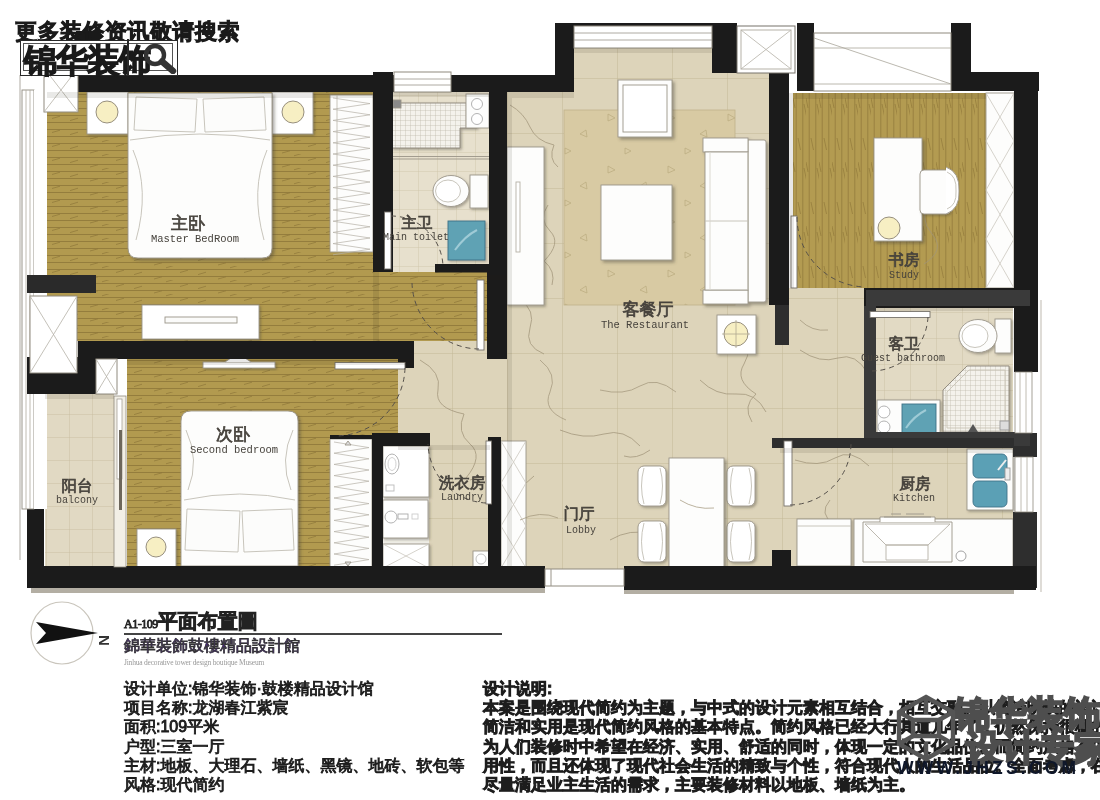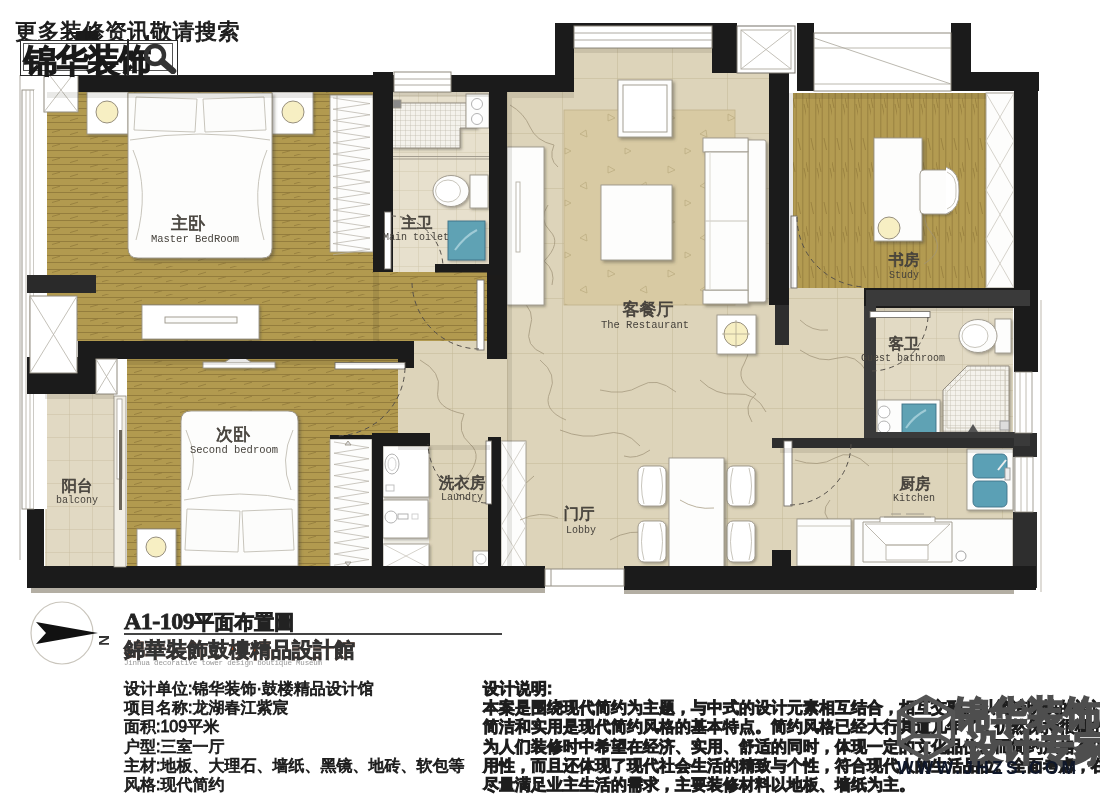--- a/index.html
+++ b/index.html
@@ -1,18 +1,18 @@
 <!DOCTYPE html>
 <html><head><meta charset="utf-8">
 <style>
 html,body{margin:0;padding:0;background:#fff;width:1100px;height:800px;overflow:hidden}
 *{box-sizing:border-box}
 body{font-family:"Liberation Sans",sans-serif;position:relative}
 .abs{position:absolute}
-.mono{font-family:Liberation Mono, monospace}
+.mono{font-family:Liberation Serif, serif}
 </style></head>
 <body>
 <svg class="abs" style="left:0;top:0" width="1100" height="800" viewBox="0 0 1100 800">
 <defs>
 <pattern id="woodH" width="64" height="14" patternUnits="userSpaceOnUse">
  <rect width="64" height="14" fill="#b29a4f"></rect>
  <path d="M0,3.5 H64 M0,10.5 H64" stroke="#8d7638" stroke-width="0.8"></path>
  <path d="M6,8.6 L14,6.2 M38,1.8 L46,-0.6 M26,13 L34,10.8 M52,6.5 L60,4.2" stroke="#8d7638" stroke-width="0.7"></path>
 </pattern>
 <pattern id="woodV" width="13" height="64" patternUnits="userSpaceOnUse">
@@ -390,39 +390,39 @@
  <text x="581" y="533" font-size="10" font-family="'Liberation Mono',monospace" stroke="none">Lobby</text>
  <text x="462" y="488" font-size="15.5">洗衣房</text>
  <text x="462" y="500" font-size="10" font-family="'Liberation Mono',monospace" stroke="none">Laundry</text>
  <text x="77" y="491" font-size="15.5">阳台</text>
  <text x="77" y="503" font-size="10" font-family="'Liberation Mono',monospace" stroke="none">balcony</text>
  <text x="233" y="440" font-size="17">次卧</text>
  <text x="234" y="453" font-size="10.5" font-family="'Liberation Mono',monospace" stroke="none">Second bedroom</text>
 </g>
 </svg>
 
-<div class="abs" style="left:15px;top:17px;font-size:22px;font-weight:normal;color:#1a1a1a;letter-spacing:0.5px;-webkit-text-stroke:0.9px #1a1a1a">更多装修资讯敬请搜索</div>
+<div class="abs" style="left:15px;top:17px;font-size:22px;font-weight:bold;color:#1a1a1a;letter-spacing:0.5px;-webkit-text-stroke:0.9px #1a1a1a">更多装修资讯敬请搜索</div>
 <div class="abs" style="left:20px;top:40px;width:158px;height:36px;background:#fff;border:1.6px solid #2a2a2a">
  <div class="abs" style="left:2px;top:2px;width:150px;height:28px;border:1px solid #555"></div>
  <div class="abs" style="left:3px;top:-2px;font-size:33px;font-weight:bold;color:#1a1a1a;letter-spacing:-1.5px;-webkit-text-stroke:1.2px #1a1a1a">锦华装饰</div>
  <div class="abs" style="left:106px;top:-1.6px;width:1.6px;height:36px;background:#2a2a2a"></div>
  <svg class="abs" style="left:112px;top:2px" width="46" height="31" viewBox="0 0 46 31">
   <circle cx="22" cy="12" r="9" fill="none" stroke="#333" stroke-width="4.4"></circle>
   <path d="M29,18.5 L40,28" stroke="#333" stroke-width="6.5" stroke-linecap="round"></path>
  </svg>
 </div>
 
 <svg class="abs" style="left:28px;top:598px" width="100" height="70" viewBox="0 0 100 70">
  <circle cx="34" cy="35" r="31" fill="none" stroke="#c9c5bc" stroke-width="1.2"></circle>
  <path d="M8,24 L70,35 L8,46 L18,35 Z" fill="#111"></path>
  <text x="76" y="42" font-size="15" fill="#333" transform="rotate(90 76 37)" font-family="'Liberation Sans',sans-serif" font-weight="bold">N</text>
 </svg>
-<div class="abs" style="left:124px;top:608px;font-size:20px;font-weight:bold;color:#222;letter-spacing:0px;white-space:nowrap;-webkit-text-stroke:0.8px #222"><span style="font-family:'Liberation Serif',serif;font-weight:bold;font-size:24px;letter-spacing:-0.5px">A1-109</span>平面布置圖</div>
+<div class="abs" style="left:124px;top:608px;font-size:20px;font-weight:bold;color:#222;letter-spacing:0px;white-space:nowrap;-webkit-text-stroke:0.8px #222"><span style="font-family:'Liberation Serif',serif;font-weight:normal;font-size:12px;letter-spacing:-0.5px">A1-109</span>平面布置圖</div>
 <div class="abs" style="left:124px;top:633px;width:378px;height:1.6px;background:#444"></div>
-<div class="abs" style="left:124px;top:636px;font-size:21px;font-weight:bold;color:#c2410c;letter-spacing:0px;white-space:nowrap;-webkit-text-stroke:0.8px #333">錦華裝飾鼓樓精品設計館</div>
+<div class="abs" style="left:124px;top:636px;font-size:16px;font-weight:normal;color:#4c1d95;letter-spacing:0px;white-space:nowrap;-webkit-text-stroke:0.8px #333">錦華裝飾鼓樓精品設計館</div>
 <div class="abs" style="left:124px;top:658px;font-size:7.5px;letter-spacing:-0.2px;color:#999"><span class="mono">Jinhua decorative tower design boutique Museum</span></div>
 
 <div class="abs" style="left:124px;top:679px;font-size:16px;color:#1d1d1d;line-height:19.2px;font-weight:normal;white-space:nowrap;-webkit-text-stroke:0.9px #1d1d1d">
 设计单位:锦华装饰·鼓楼精品设计馆<br>
 项目名称:龙湖春江紫宸<br>
 面积:109平米<br>
 户型:三室一厅<br>
 主材:地板、大理石、墙纸、黑镜、地砖、软包等<br>
 风格:现代简约
 </div>

